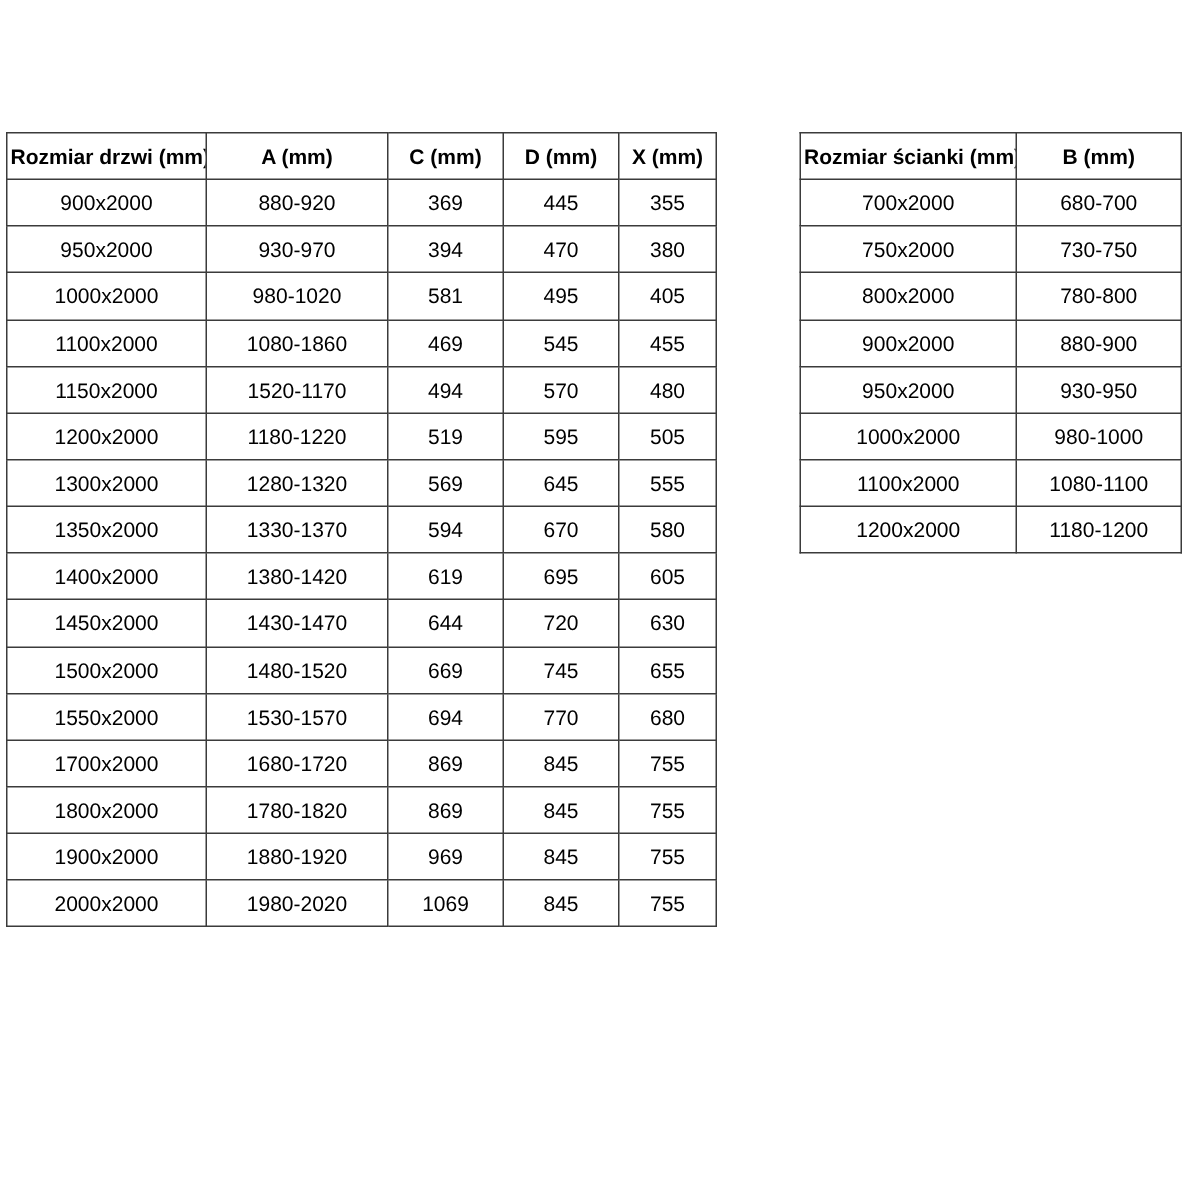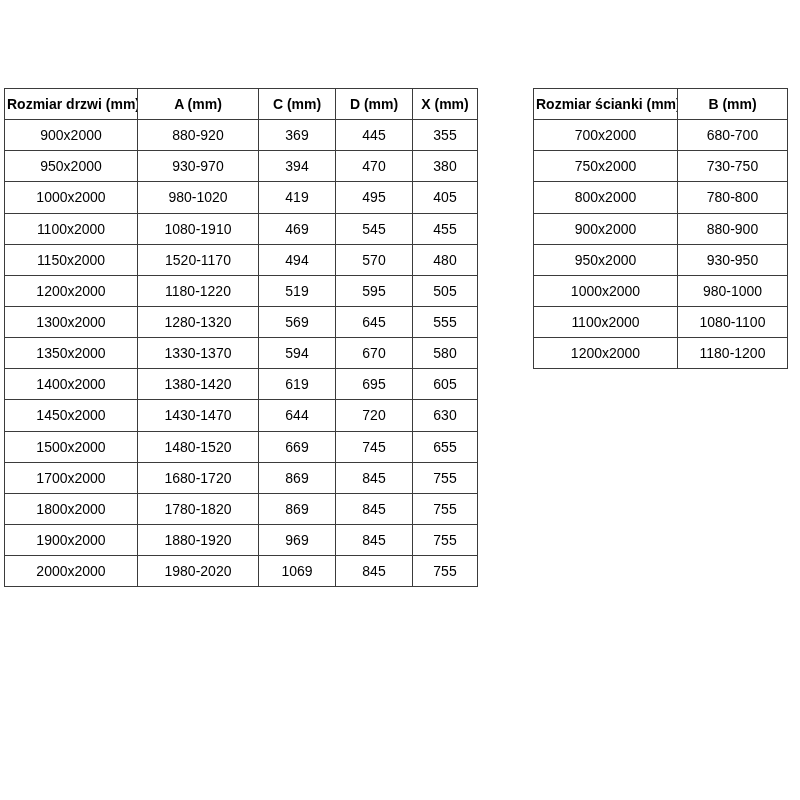--- a/index.html
+++ b/index.html
@@ -80,27 +80,27 @@
       <tr>
         <td>950x2000</td>
         <td>930-970</td>
         <td>394</td>
         <td>470</td>
         <td>380</td>
       </tr>
       <tr>
         <td>1000x2000</td>
         <td>980-1020</td>
-        <td>419</td>
+        <td>581</td>
         <td>495</td>
         <td>405</td>
       </tr>
       <tr>
         <td>1100x2000</td>
-        <td>1080-1910</td>
+        <td>1080-1860</td>
         <td>469</td>
         <td>545</td>
         <td>455</td>
       </tr>
       <tr>
         <td>1150x2000</td>
         <td>1520-1170</td>
         <td>494</td>
         <td>570</td>
         <td>480</td>
@@ -139,20 +139,27 @@
         <td>644</td>
         <td>720</td>
         <td>630</td>
       </tr>
       <tr>
         <td>1500x2000</td>
         <td>1480-1520</td>
         <td>669</td>
         <td>745</td>
         <td>655</td>
+      </tr>
+      <tr>
+        <td>1550x2000</td>
+        <td>1530-1570</td>
+        <td>694</td>
+        <td>770</td>
+        <td>680</td>
       </tr>
       <tr>
         <td>1700x2000</td>
         <td>1680-1720</td>
         <td>869</td>
         <td>845</td>
         <td>755</td>
       </tr>
       <tr>
         <td>1800x2000</td>

